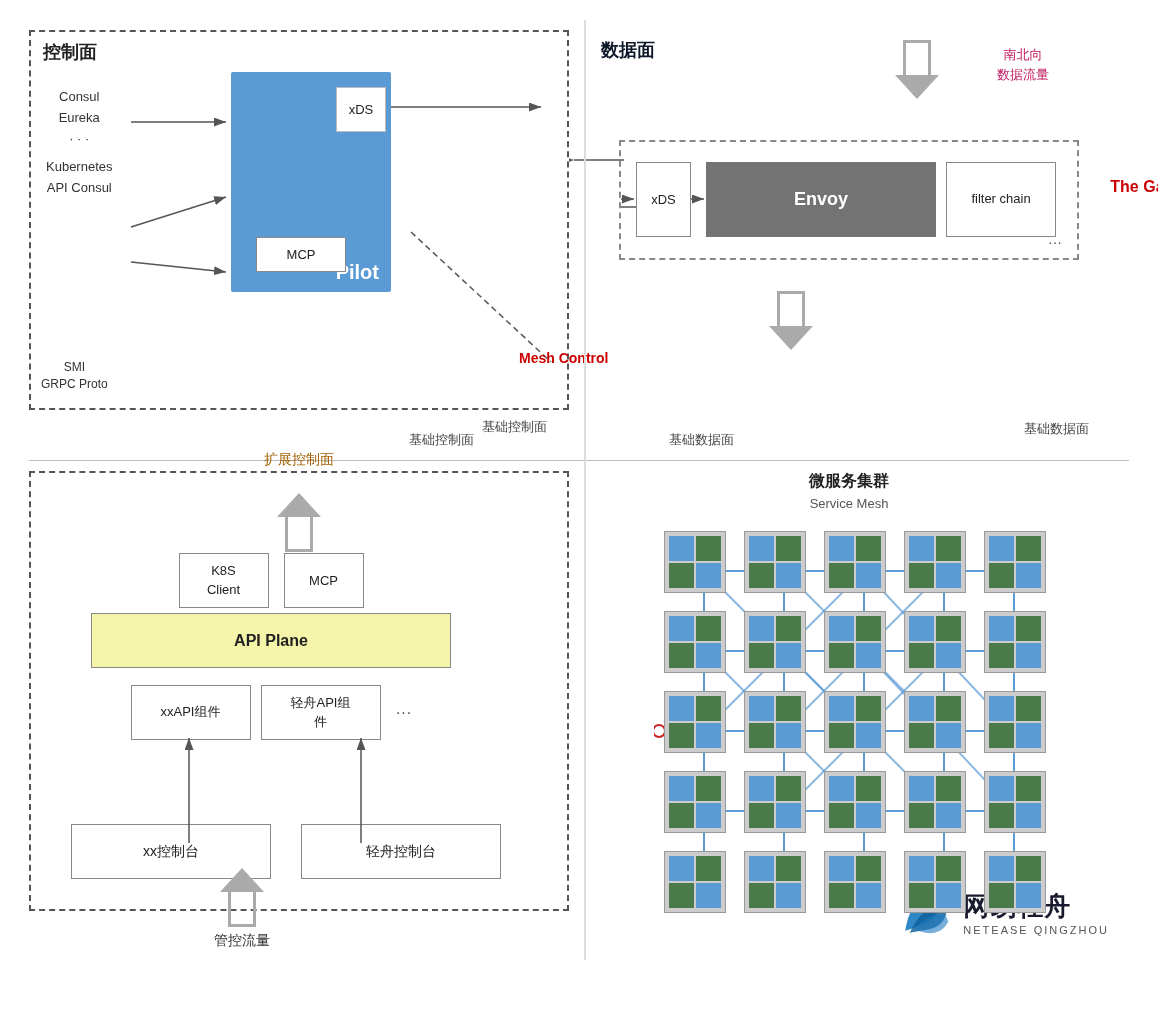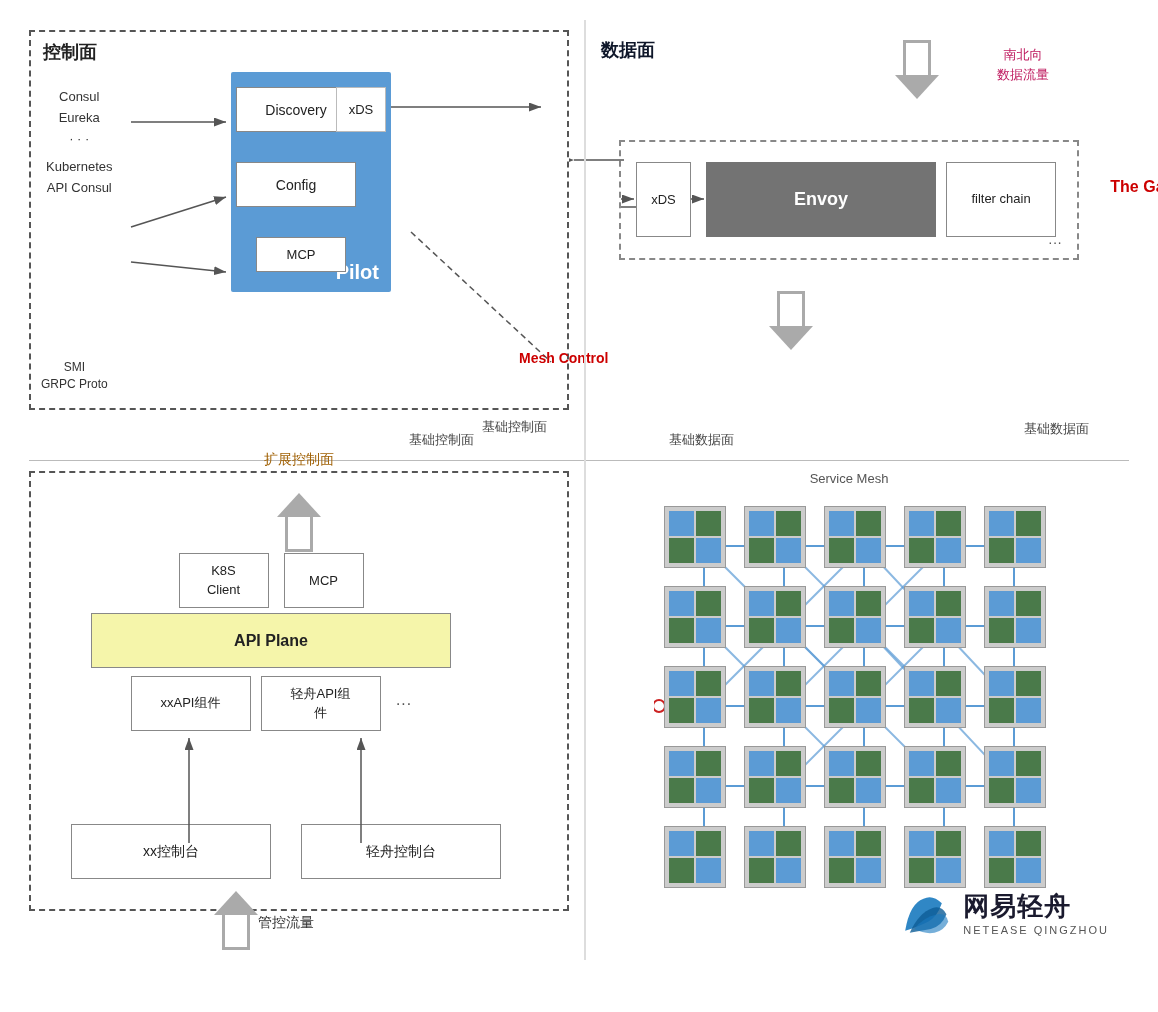--- a/index.html
+++ b/index.html
@@ -382,21 +382,21 @@
       align-items: center;
       justify-content: center;
       font-size: 16px;
       font-weight: bold;
       color: #222;
     }
 
     .api-components-row {
       display: flex;
       gap: 10px;
-      margin-top: 8px;
+      margin-top: 17px;
       justify-content: center;
     }
 
     .api-comp-box {
       width: 120px;
       height: 55px;
       background: #fff;
       border: 1.5px solid #888;
       display: flex;
       align-items: center;
@@ -564,27 +564,21 @@
         <div>Consul</div>
         <div>Eureka</div>
         <div>· · ·</div>
         <div style="margin-top:8px">Kubernetes</div>
         <div>API Consul</div>
       </div>
 
       <div class="cp-pilot-box">
         <span class="cp-pilot-label">Pilot</span>
 
-        <div class="cp-discovery-box">
-          <span>Discovery</span>
-        </div>
-
-        <div class="cp-config-box">
-          <span>Config</span>
-        </div>
+
 
         <div class="cp-mcp-box">
           <span>MCP</span>
         </div>
 
         <div class="cp-xds-box">
           <span>xDS</span>
         </div>
       </div>
 
@@ -764,20 +758,21 @@
           </marker>
         </defs>
 
         <line x1="158" y1="370" x2="158" y2="265" stroke="#555" stroke-width="1.5" marker-end="url(#ah4)"></line>
 
         <line x1="330" y1="370" x2="330" y2="265" stroke="#555" stroke-width="1.5" marker-end="url(#ah4)"></line>
       </svg>
     </div>
 
     <div class="service-mesh">
+      <div class="service-mesh-title">微服务集群</div>
       <div class="service-mesh-subtitle">Service Mesh</div>
 
       <div class="mesh-grid">
 
         <svg style="position:absolute;top:0;left:0;width:100%;height:100%;z-index:1;">
 
           <line x1="50" y1="50" x2="130" y2="50" stroke="#5b9bd5" stroke-width="2"></line>
           <line x1="130" y1="50" x2="210" y2="50" stroke="#5b9bd5" stroke-width="2"></line>
           <line x1="210" y1="50" x2="290" y2="50" stroke="#5b9bd5" stroke-width="2"></line>
           <line x1="290" y1="50" x2="360" y2="50" stroke="#5b9bd5" stroke-width="2"></line>
@@ -961,21 +956,21 @@
               <div class="mesh-node-inner green"></div>
               <div class="mesh-node-inner green"></div>
               <div class="mesh-node-inner blue"></div>
             </div>
           </div>
       </div>
     </div>
 
   </div>
 
-  <div style="position:absolute; bottom:10px; left:185px; display:flex; flex-direction:row; align-items:center;">
+  <div style="position:absolute; bottom:10px; left:185px; display:flex; flex-direction:column; align-items:center;">
     <div class="hollow-arrow-up">
       <div class="hollow-arrow-head-up"></div>
       <div class="hollow-arrow-shaft-up"></div>
     </div>
     <span class="guankong-label">管控流量</span>
   </div>
 
   <div class="logo-area">
     <svg class="logo-icon" viewBox="0 0 60 60">
 

